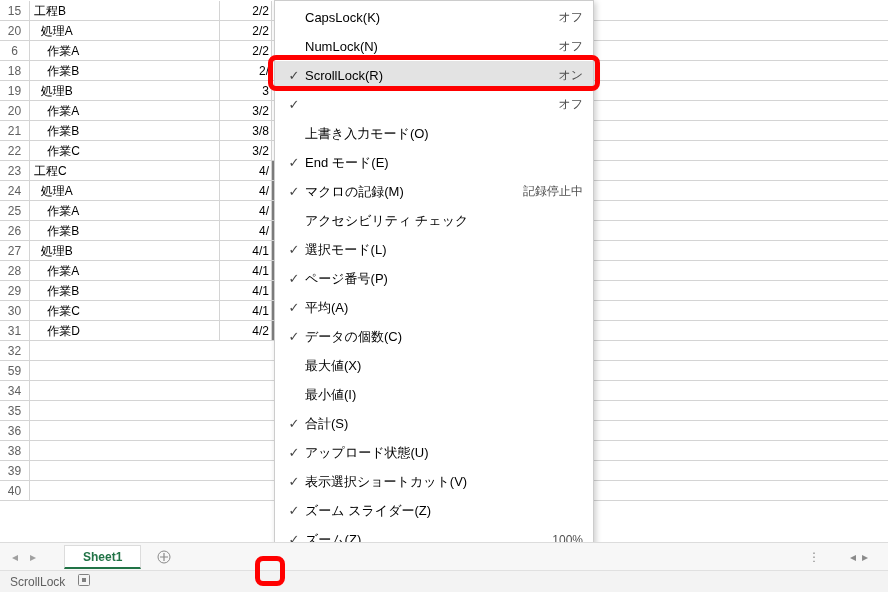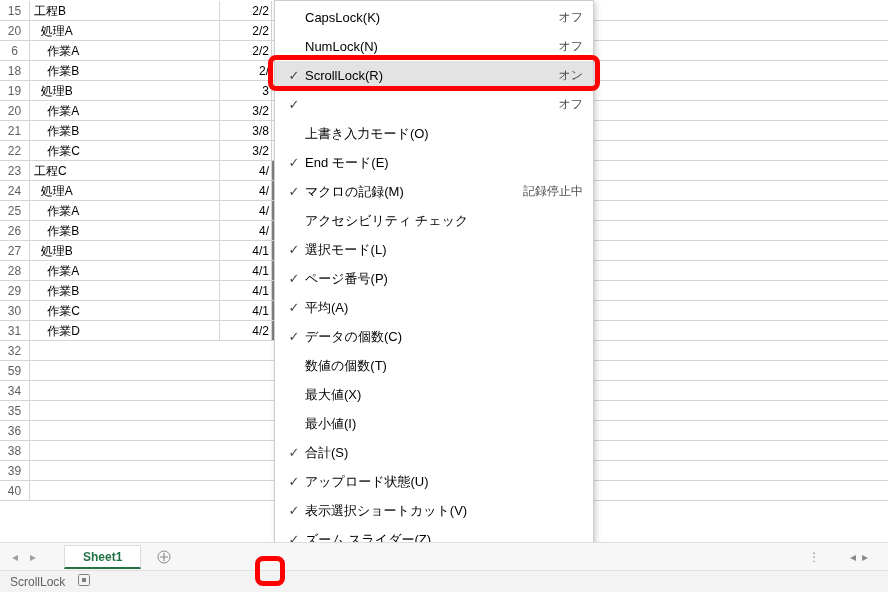--- a/index.html
+++ b/index.html
@@ -800,25 +800,20 @@
       <span class="rhs"></span>
     </div>
     <div class="mitem">
       <span class="chk">✓</span>
       <span class="lbl">平均(A)</span>
       <span class="rhs"></span>
     </div>
     <div class="mitem">
       <span class="chk">✓</span>
       <span class="lbl">データの個数(C)</span>
-      <span class="rhs"></span>
-    </div>
-    <div class="mitem">
-      <span class="chk"></span>
-      <span class="lbl">数値の個数(T)</span>
       <span class="rhs"></span>
     </div>
     <div class="mitem">
       <span class="chk"></span>
       <span class="lbl">最大値(X)</span>
       <span class="rhs"></span>
     </div>
     <div class="mitem">
       <span class="chk"></span>
       <span class="lbl">最小値(I)</span>

